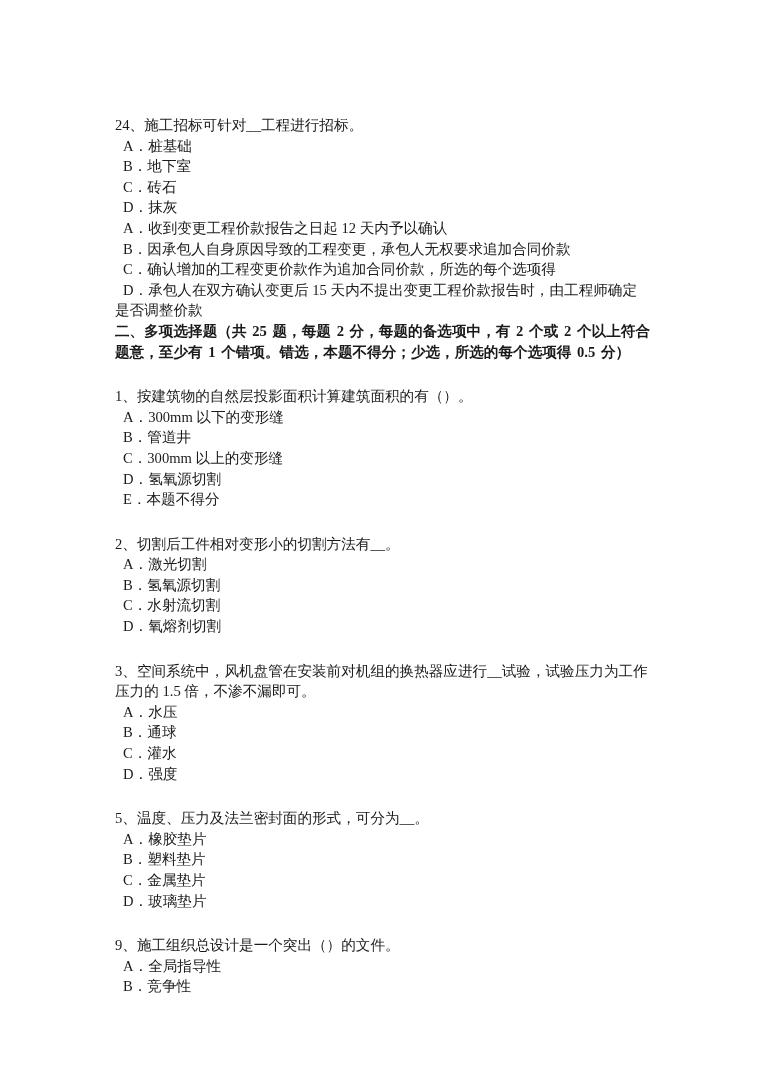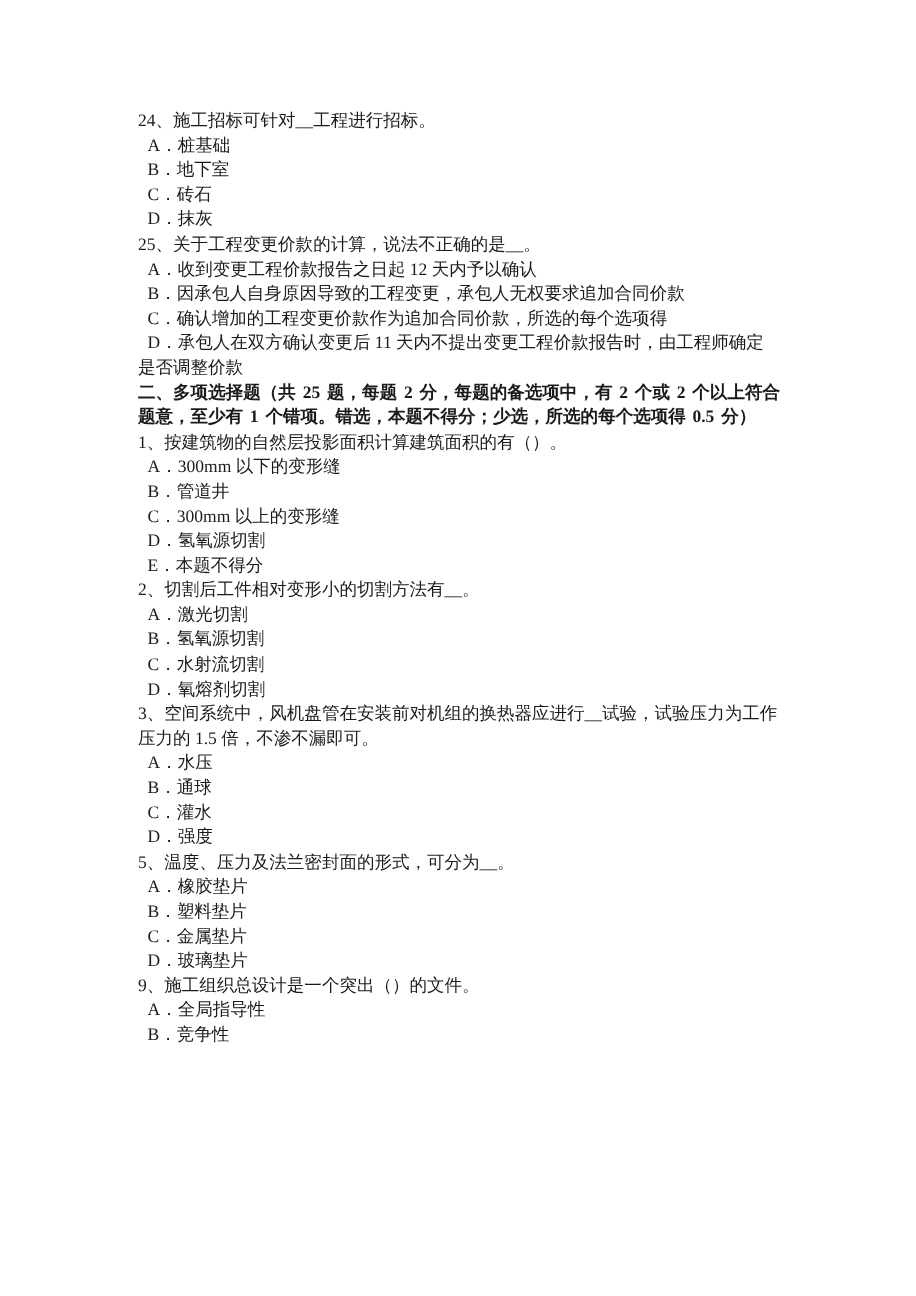--- a/index.html
+++ b/index.html
@@ -22,20 +22,21 @@
       width: 535px;
       font-size: 14.6px;
       line-height: 20.6px;
     }
     .line {
       white-space: nowrap;
       height: 20.6px;
     }
     .q {
       padding-left: 0;
+      margin-top: 24px;
     }
     .opt {
       padding-left: 8px;
     }
     .wrap {
       white-space: normal;
       height: auto;
     }
     .opt.wrap {
       padding-left: 0;
@@ -60,25 +61,24 @@
 
   <div class="question">
     <div class="line q">24、施工招标可针对__工程进行招标。</div>
     <div class="line opt">A．桩基础</div>
     <div class="line opt">B．地下室</div>
     <div class="line opt">C．砖石</div>
     <div class="line opt">D．抹灰</div>
   </div>
 
   <div class="question">
-    <div class="line q">25、关于工程变更价款的计算，说法不正确的是__。</div>
     <div class="line opt">A．收到变更工程价款报告之日起 12 天内予以确认</div>
     <div class="line opt">B．因承包人自身原因导致的工程变更，承包人无权要求追加合同价款</div>
     <div class="line opt">C．确认增加的工程变更价款作为追加合同价款，所选的每个选项得</div>
-    <div class="line opt wrap">D．承包人在双方确认变更后 11 天内不提出变更工程价款报告时，由工程师确定是否调整价款</div>
+    <div class="line opt wrap">D．承包人在双方确认变更后 15 天内不提出变更工程价款报告时，由工程师确定是否调整价款</div>
   </div>
 
   <div class="line section">二、多项选择题（共 25 题，每题 2 分，每题的备选项中，有 2 个或 2 个以上符合题意，至少有 1 个错项。错选，本题不得分；少选，所选的每个选项得 0.5 分）</div>
 
   <div class="question">
     <div class="line q">1、按建筑物的自然层投影面积计算建筑面积的有（）。</div>
     <div class="line opt">A．300mm 以下的变形缝</div>
     <div class="line opt">B．管道井</div>
     <div class="line opt">C．300mm 以上的变形缝</div>
     <div class="line opt">D．氢氧源切割</div>

